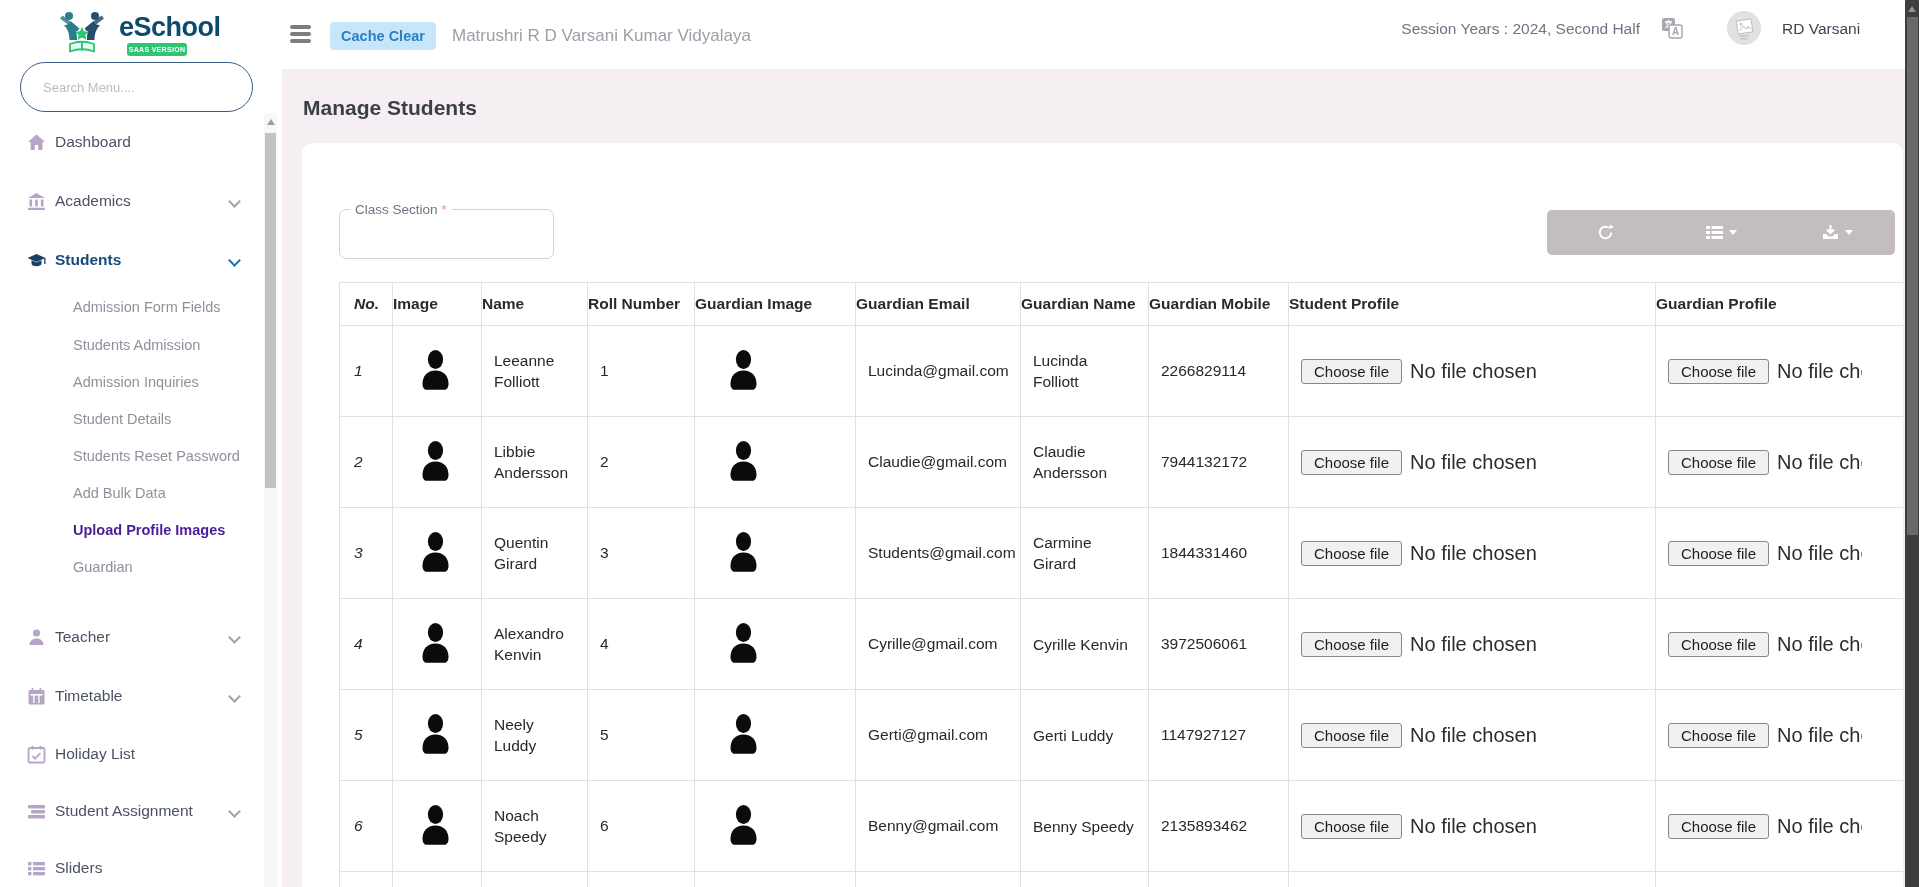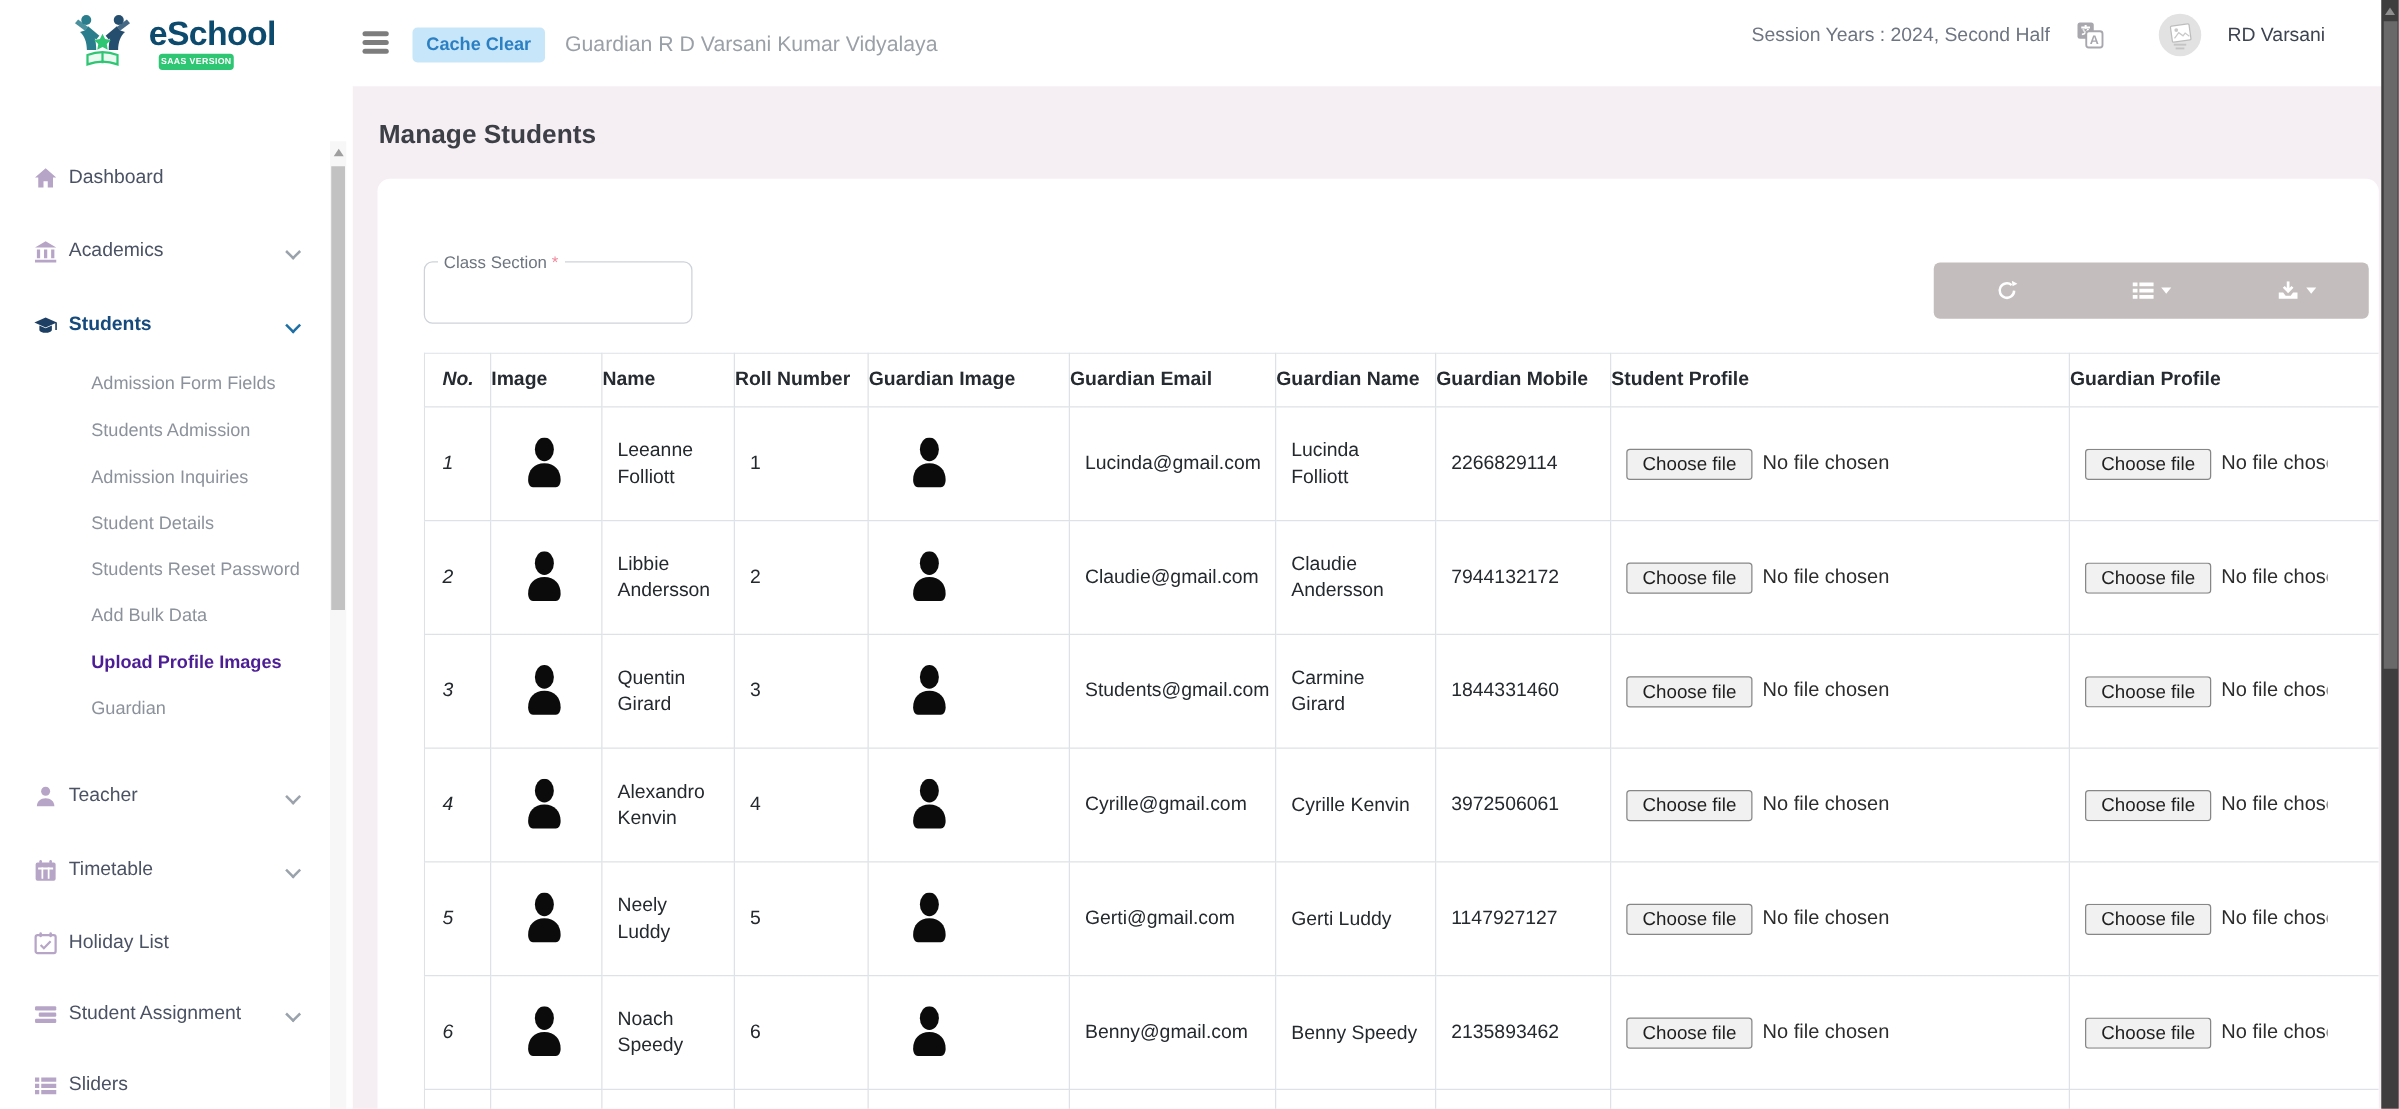--- a/index.html
+++ b/index.html
@@ -65,21 +65,21 @@
 th, td { border:1px solid #dee2e6; vertical-align:middle; text-align:left; }
 th { height:43px; font-size:15.5px; font-weight:700; color:#262b31; padding-left:0; }
 td { height:91px; font-size:15.5px; color:#24292e; padding-left:12px; }
 td.c-no, th.h-no { padding-left:14px;font-style:italic; }
 .person-svg { display:block; width:33px; height:43px; margin-left:14px; }
 .person-svg.gp { margin-left:20px; }
 .wrap-name { width:80px; line-height:21px; }
 .wrap-gname { width:101px; line-height:21px; }
 .file { display:flex; align-items:center; white-space:nowrap; }
 .file .fbtn { height:25px; padding:0 12px; border:1px solid #878787; border-radius:3px; background:#f1f1f1; font-size:15px; color:#1e1e1e; display:inline-flex; align-items:center; }
-.file .fstatus { margin-left:8px; font-size:16px; color:#2c2c2c; }
+.file .fstatus { margin-left:8px; font-size:20px; color:#2c2c2c; }
 .clip { width:194px; overflow:hidden; }
 tr.empty td { height:91px; }
 
 
 #page-scrollbar { position:absolute; left:1905px; top:0; width:14px; height:887px; background:#3e3e3e; z-index:10; }
 .ps-arrow { position:absolute; left:3px; top:6px; width:0; height:0; border-left:4px solid transparent; border-right:4px solid transparent; border-bottom:6px solid #8f8f8f; }
 .ps-thumb { position:absolute; left:1.5px; top:17px; width:11px; height:518px; background:#696969; }
 </style>
 </head>
 <body>
@@ -95,20 +95,21 @@
       <path d="M38.5 11 L29.5 18.5 L32 21.5 L41 14.5 Z" fill="#254e6e"></path>
       <path d="M41 14.5 L49 8.5 L46.5 5.5 L38.5 11.5 Z" fill="#254e6e" opacity="0.85"></path>
       <path d="M37 13 C33.5 17 32 22.5 32 30 L39.5 30 C39.5 23.5 41.5 18.5 45 15.5 Z" fill="#254e6e"></path>
       <path d="M27 17 l2.1 4.2 4.6 .7 -3.3 3.2 .8 4.6 -4.2 -2.2 -4.2 2.2 .8 -4.6 -3.3 -3.2 4.6 -.7 Z" fill="#2ec573"></path>
       <path d="M15 34 q12 -4.5 24 0 l0 7.5 q-12 -4.5 -24 0 Z" fill="#eafaf1" stroke="#2ec573" stroke-width="1.8"></path>
       <line x1="27" y1="31.5" x2="27" y2="40.5" stroke="#2ec573" stroke-width="1.8"></line>
     </g>
   </svg>
   <div class="brand-text">eSchool</div>
   <div class="brand-badge">SAAS VERSION</div>
+  <input id="menu-search" placeholder="Search Menu...." style="">
 
   <div class="nav-item" style="top:131px">
     <svg class="nicon" viewBox="0 0 19 19">
         <path d="M9.5 1.5 L18 9 h-2.6 v8 h-4.2 v-5 h-3.4 v5 H3.6 V9 H1 Z" fill="#b6a5c6"></path>
       </svg>
     <span class="nlabel">Dashboard</span>
   </div>
   <div class="nav-item" style="top:190px">
     <svg class="nicon" viewBox="0 0 19 19">
         <path d="M9.5 1 L18 6 H1 Z M2.5 7.5 h2.6 v7 H2.5 Z M8.2 7.5 h2.6 v7 H8.2 Z M13.9 7.5 h2.6 v7 h-2.6 Z M1 15.8 h17 v2.2 H1 Z" fill="#b6a5c6"></path>
@@ -190,21 +191,21 @@
   <div class="sb-thumb"></div>
 </div>
 
 <div id="main-header">
   <div class="hamburger">
       <span></span>
       <span></span>
       <span></span>
     </div>
   <button class="cache-btn">Cache Clear</button>
-  <div class="school-name">Guardian R D Varsani Kumar Vidyalaya</div>
+  <div class="school-name">Matrushri R D Varsani Kumar Vidyalaya</div>
   <div class="session-label">Session Years : 2024, Second Half</div>
   <svg class="translate-icon" viewBox="0 0 24 24">
     <rect x="2" y="2" width="13" height="13" rx="2" fill="#a7a7ad"></rect>
     <rect x="5" y="5.2" width="7" height="1.6" fill="#fff"></rect>
     <rect x="7.7" y="4" width="1.6" height="3" fill="#fff"></rect>
     <path d="M5.5 11.5 c1.8 0 4.5 -1.8 5 -4.5" stroke="#fff" stroke-width="1.4" fill="none"></path>
     <path d="M11.5 11.5 c-1.8 0 -4.5 -1.8 -5 -4.5" stroke="#fff" stroke-width="1.4" fill="none" opacity="0.7"></path>
     <rect x="9" y="9" width="13" height="13" rx="2" fill="#fff" stroke="#a7a7ad" stroke-width="1.5"></rect>
     <text x="15.5" y="19" font-size="10" fill="#a7a7ad" text-anchor="middle" font-weight="bold">A</text>
   </svg>

